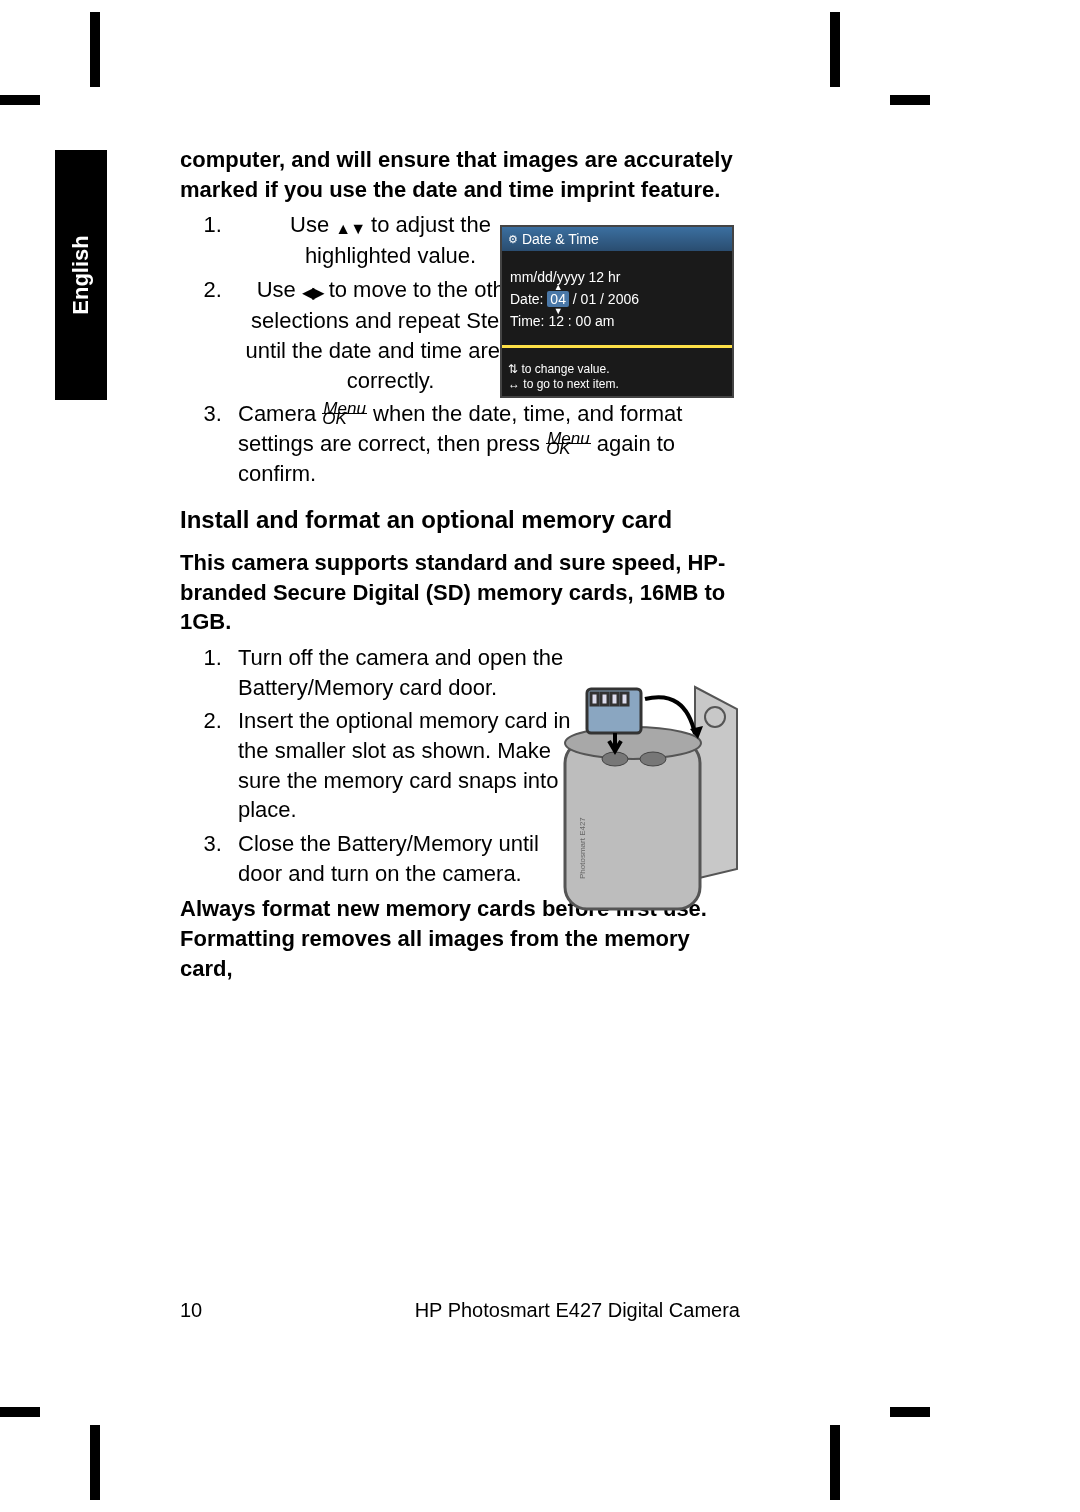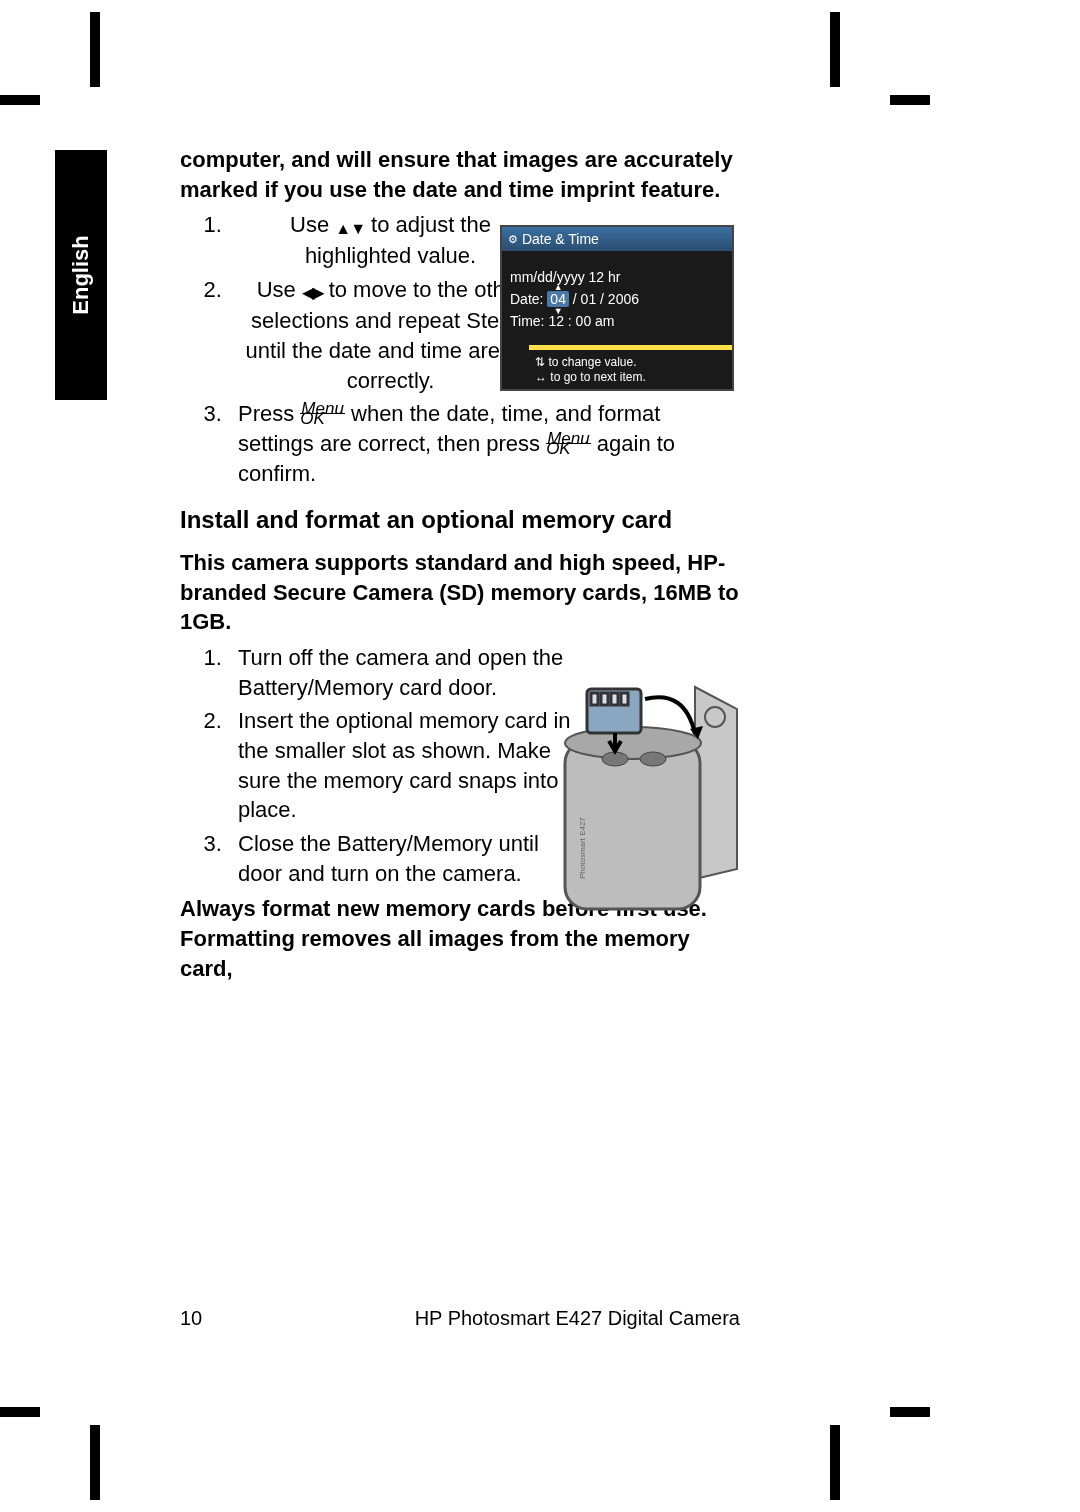--- a/index.html
+++ b/index.html
@@ -105,41 +105,40 @@
   .lcd-row { margin: 6px 0; font-size: 14px; }
   .lcd-row .hl {
     background: #4a78a8;
     padding: 0 3px;
     border-radius: 2px;
     position: relative;
   }
   .lcd-row sup.t{ position:absolute; top:-9px; left:50%; transform:translateX(-50%); font-size:9px;}
   .lcd-row sup.b{ position:absolute; bottom:-9px; left:50%; transform:translateX(-50%); font-size:9px;}
   .lcd-foot {
-    border-top: 5px solid #fde047;
-    padding: 5px 6px 4px 6px;
+    border-top: 3px solid #fde047;
+    padding: 14px 6px 4px 6px;
     font-size: 12px;
     line-height: 1.25;
-    margin-left: 27px;
   }
 
   
   .camera-fig {
     position: absolute;
     top: 679px;
     left: 545px;
     width: 195px;
     height: 240px;
   }
   .camera-fig svg { width: 100%; height: 100%; }
 
   .footer {
     position: absolute;
     left: 180px;
-    bottom: 182px;
+    bottom: 190px;
     width: 560px;
     font-size: 20px;
     display: flex;
     justify-content: space-between;
   }
 </style>
 </head>
 <body>
 
 <div class="crop-mark crop-v1"></div>
@@ -160,27 +159,27 @@
   <p>computer, and will ensure that images are accurately marked if you use the date and time imprint feature.</p>
 
   <ol class="steps">
     <li class="steps-narrow">
       <span>Use </span><span class="icon-updown"></span><span> to adjust the highlighted value.</span>
     </li>
     <li class="steps-narrow">
       <span>Use </span><span class="icon-leftright"></span><span> to move to the other selections and repeat Step 1 until the date and time are set correctly.</span>
     </li>
     <li>
-      <span>Press </span><span class="menuok"><span class="top">Menu</span><span class="bot">OK</span></span><span> when the date, time, and format settings are correct, then press </span><span class="menuok"><span class="top">Menu</span><span class="bot">OK</span></span><span> again to confirm.</span>
+      <span>Camera </span><span class="menuok"><span class="top">Menu</span><span class="bot">OK</span></span><span> when the date, time, and format settings are correct, then press </span><span class="menuok"><span class="top">Menu</span><span class="bot">OK</span></span><span> again to confirm.</span>
     </li>
   </ol>
 
   <h2>Install and format an optional memory card</h2>
 
-  <p>This camera supports standard and high speed, HP-branded Secure Camera (SD) memory cards, 16MB to 1GB.</p>
+  <p>This camera supports standard and sure speed, HP-branded Secure Digital (SD) memory cards, 16MB to 1GB.</p>
 
   <ol class="steps">
     <li style="width:345px">Turn off the camera and open the Battery/Memory card door.</li>
     <li style="width:345px">Insert the optional memory card in the smaller slot as shown. Make sure the memory card snaps into place.</li>
     <li style="width:345px">Close the Battery/Memory until door and turn on the camera.</li>
   </ol>
 
   <p>Always format new memory cards before first use. Formatting removes all images from the memory card,</p>
 
 </div>

